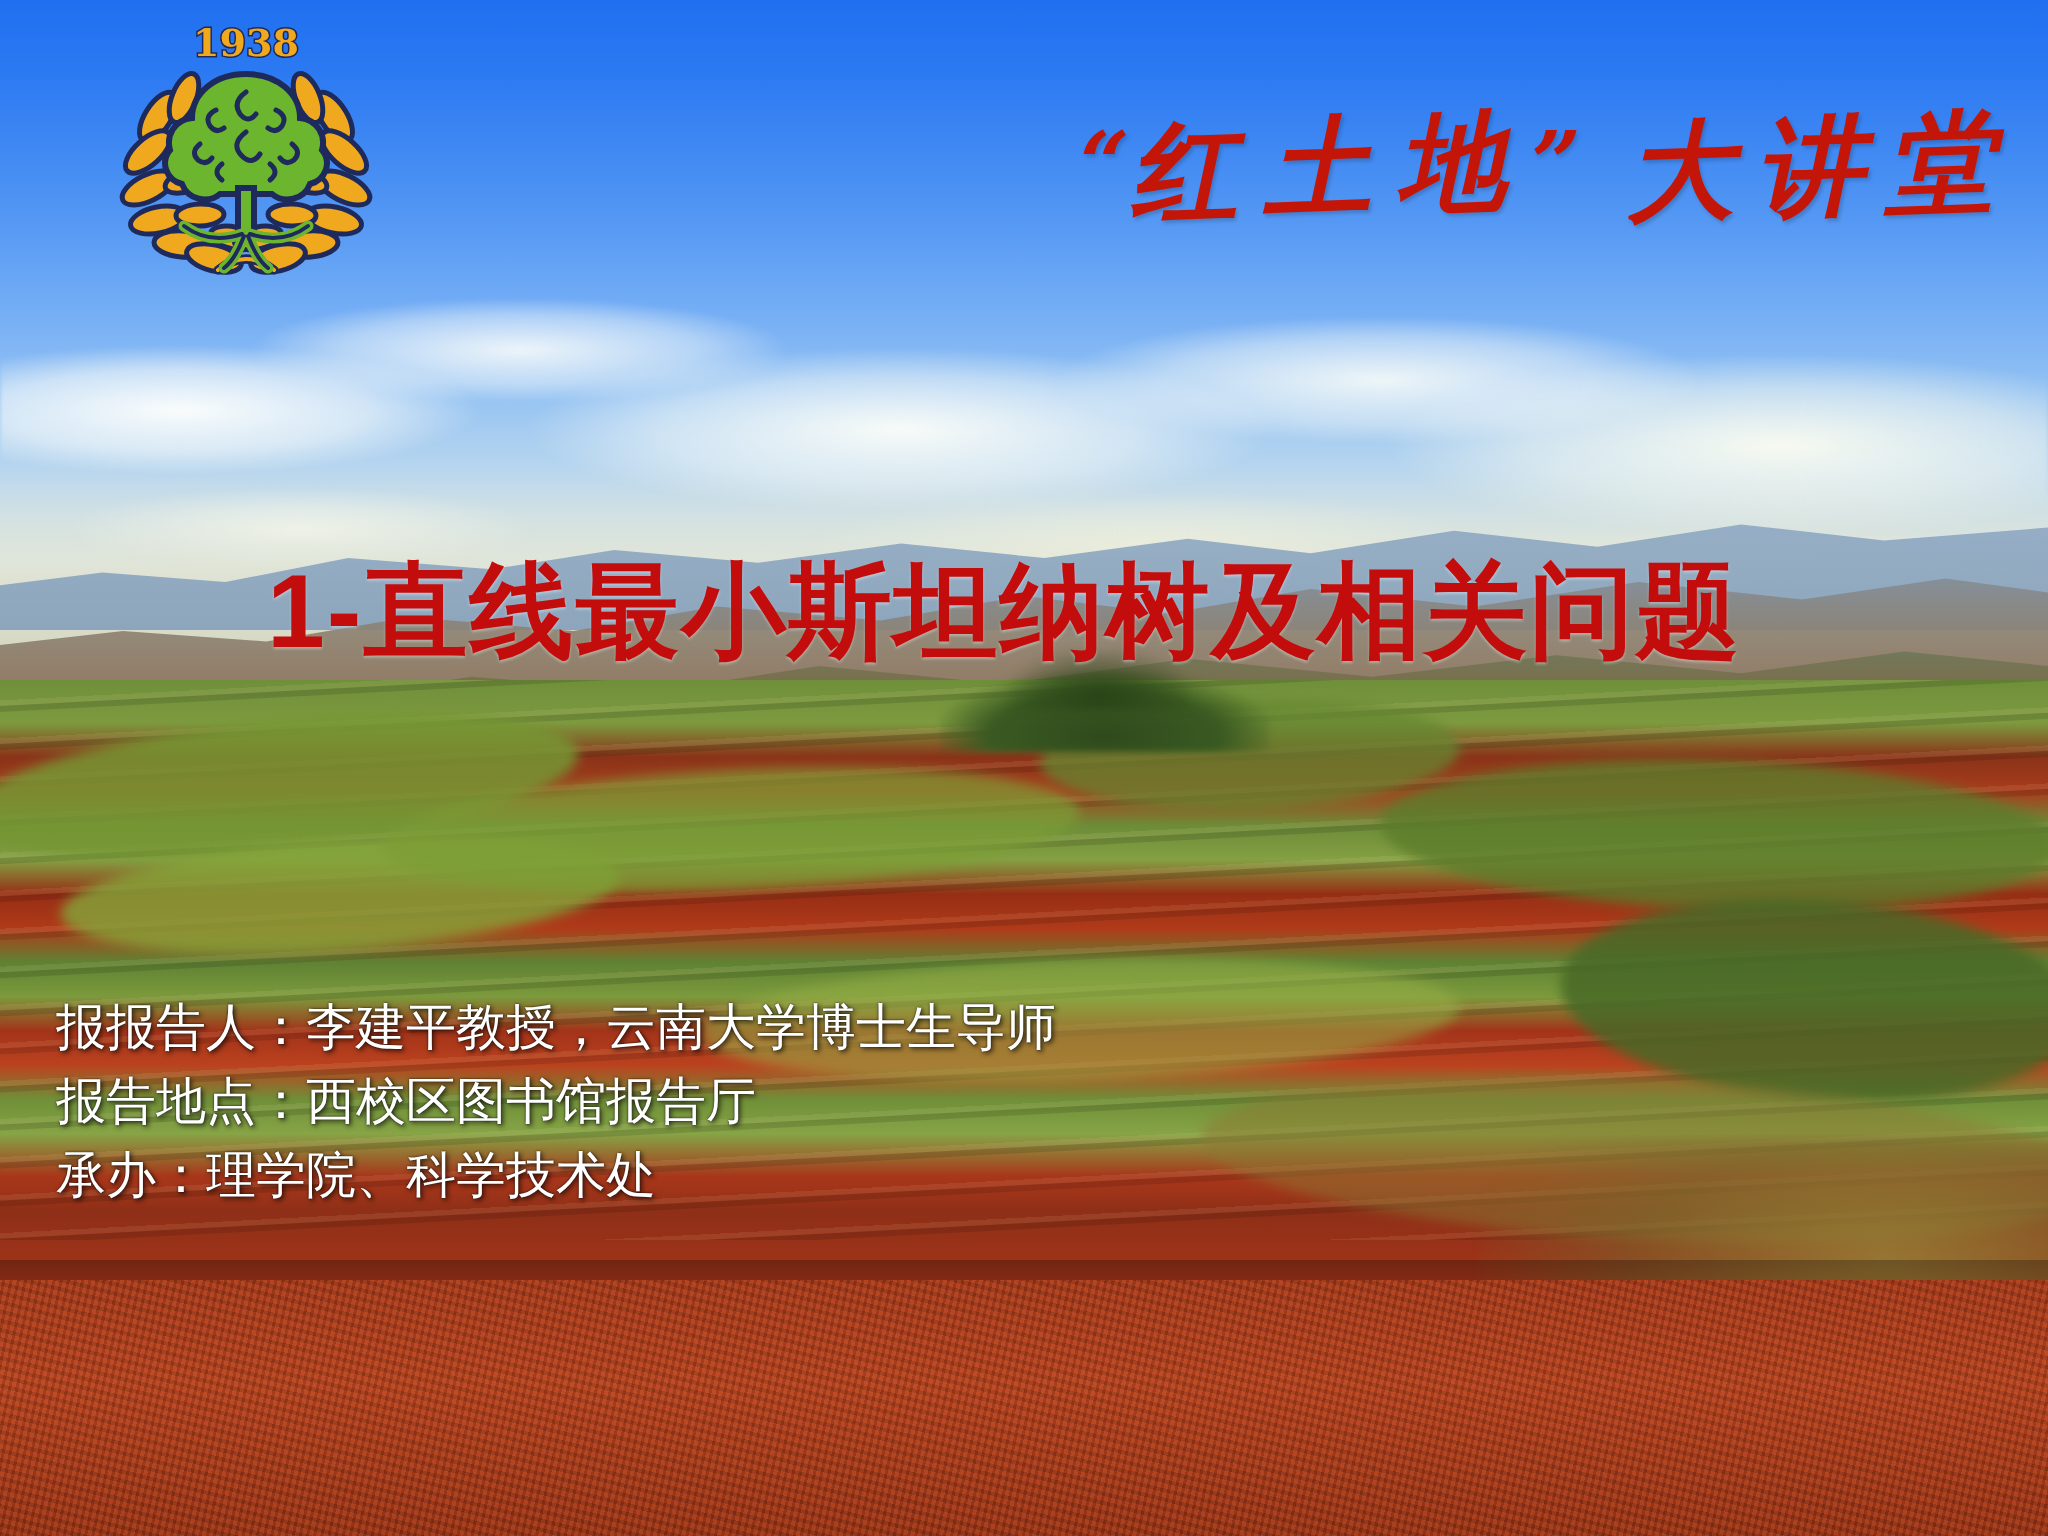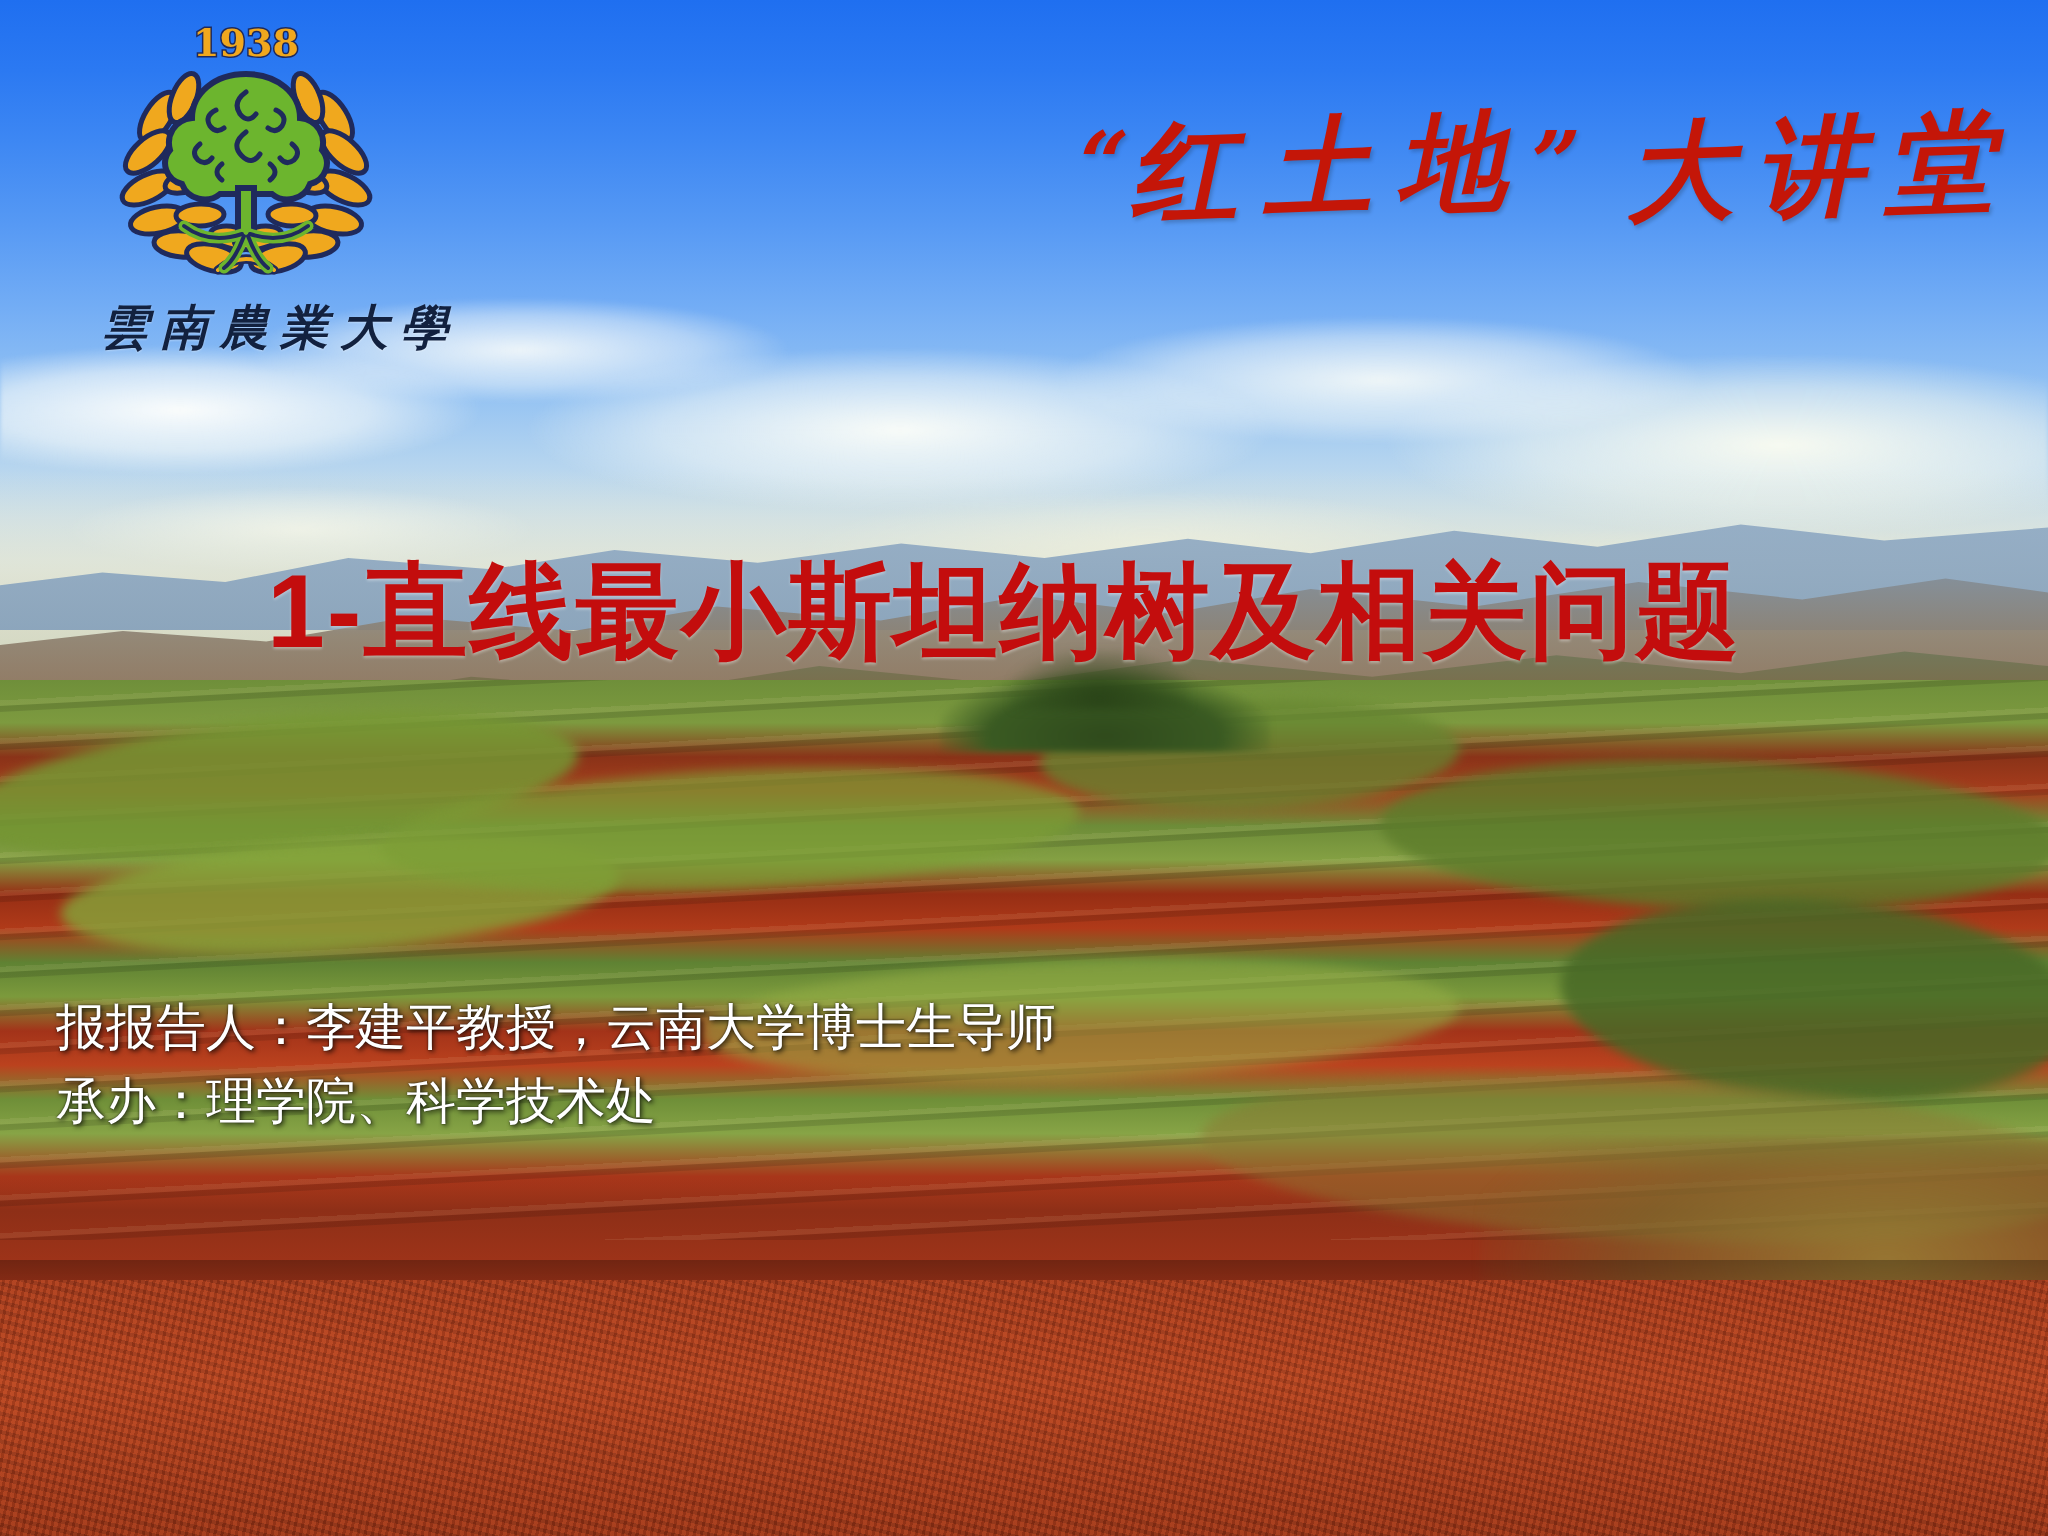--- a/index.html
+++ b/index.html
@@ -296,29 +296,29 @@
           <path d="M154 222 C178 230 196 226 212 214"></path>
           <path d="M148 224 C142 240 136 250 128 256"></path>
           <path d="M152 224 C158 240 164 250 172 256"></path>
         </g>
       </g>
 
       <text x="150" y="44" text-anchor="middle" font-family="DejaVu Serif, serif" font-size="38" font-weight="700" fill="#f0a81e" stroke="#1f2a5c" stroke-width="3" paint-order="stroke">1938</text>
     </svg>
   </div>
 
-  <div class="univ-name">雲南農業大學</div>
 
   <div class="brand">
     <span class="q">“</span>
     <span class="rl">红土地</span>
     <span class="q">”</span>
     <span class="dj">大讲堂</span>
   </div>
 
   <div class="title">1-直线最小斯坦纳树及相关问题</div>
 
   <div class="info">
     <div>报报告人：李建平教授，云南大学博士生导师</div>
+    <div>报告地点：西校区图书馆报告厅</div>
     <div>承办：理学院、科学技术处</div>
   </div>
 
 </div>
 
 </body></html>

